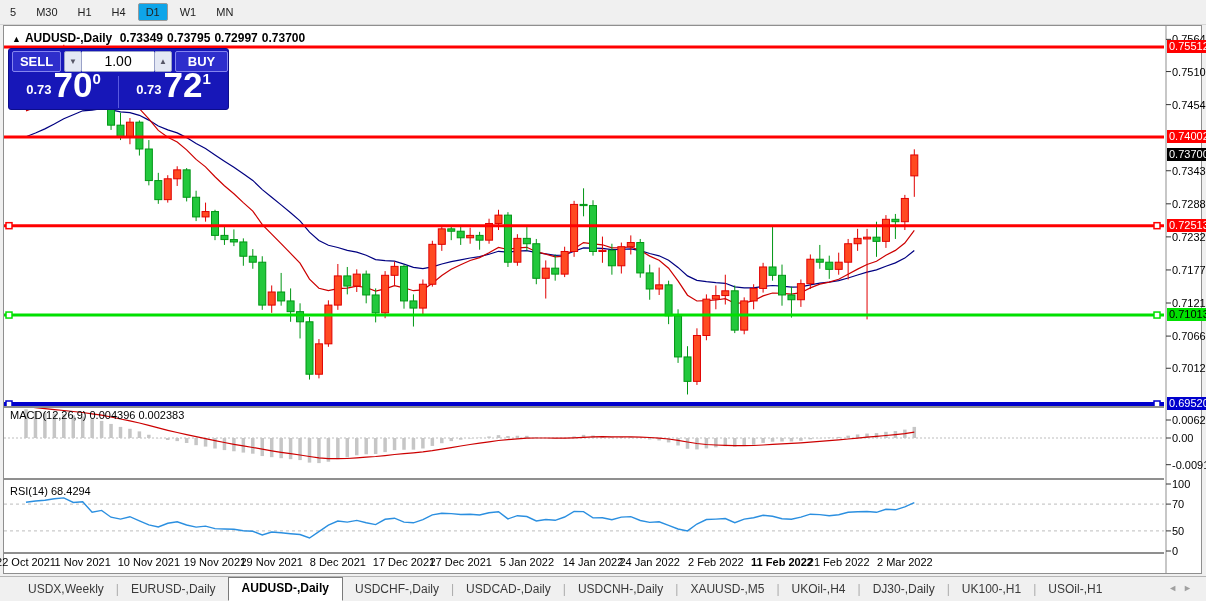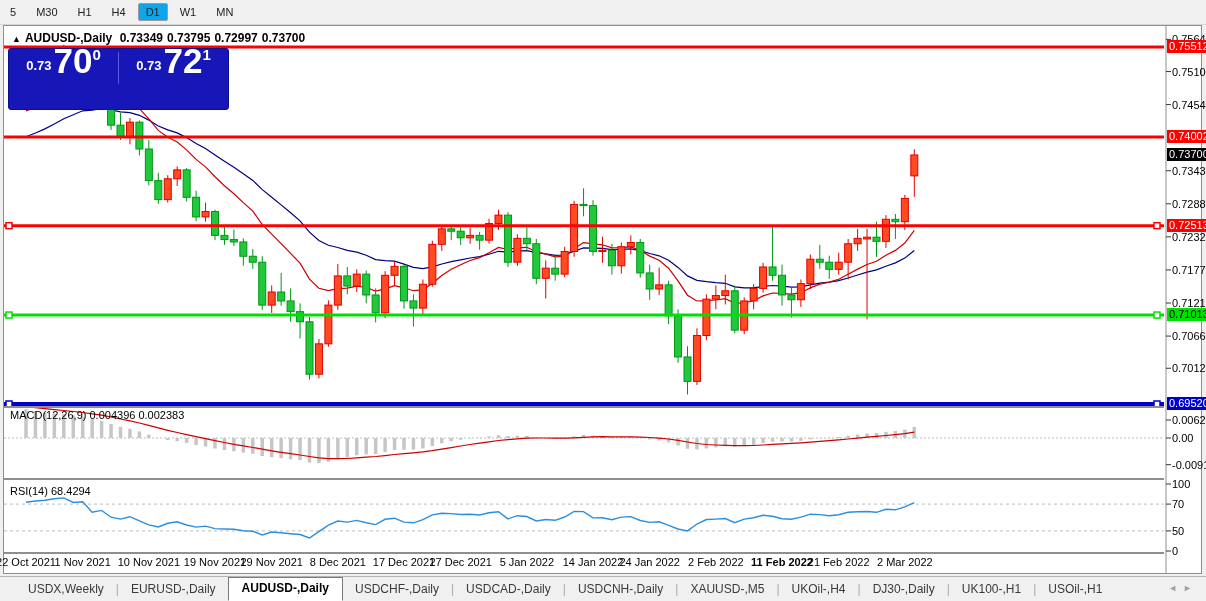--- a/index.html
+++ b/index.html
@@ -473,20 +473,29 @@
     <div class="date-label" style="left: 800.7px;">21 Feb 2022</div>
     <div class="date-label" style="left: 866.85px;">2 Mar 2022</div>
   </div>
 
 <div id="chart-title">
   <span class="tri">▲</span><span>AUDUSD-,Daily</span>
   <span>0.73349</span><span>0.73795</span><span>0.72997</span><span>0.73700</span>
 </div>
 
 <div id="trade-panel">
+  <div class="tp-row1">
+    <div class="tp-btn sell">SELL</div>
+    <div class="tp-spin">
+      <div class="tp-arrow">▼</div>
+      <div class="tp-vol">1.00</div>
+      <div class="tp-arrow">▲</div>
+    </div>
+    <div class="tp-btn buy">BUY</div>
+  </div>
   <div class="tp-row2">
     <div class="tp-price">
       <span class="tp-small">0.73</span>
       <span class="tp-big">70</span>
       <span class="tp-sup">0</span>
     </div>
     <div class="tp-divider"></div>
     <div class="tp-price">
       <span class="tp-small">0.73</span>
       <span class="tp-big">72</span>

